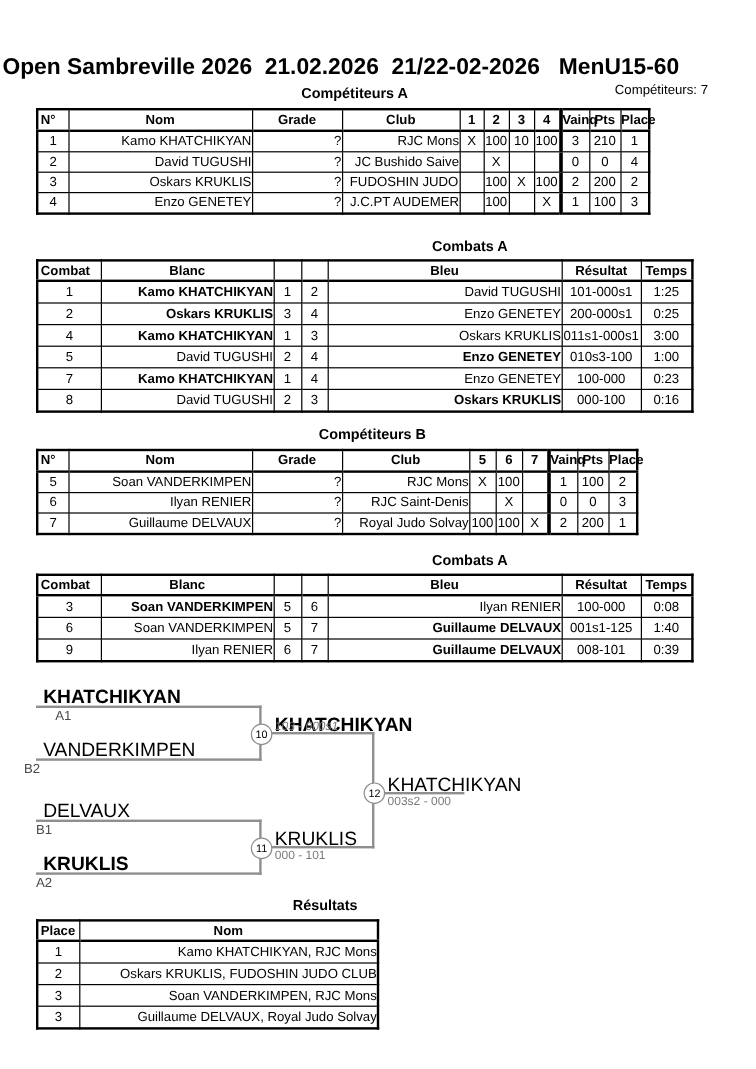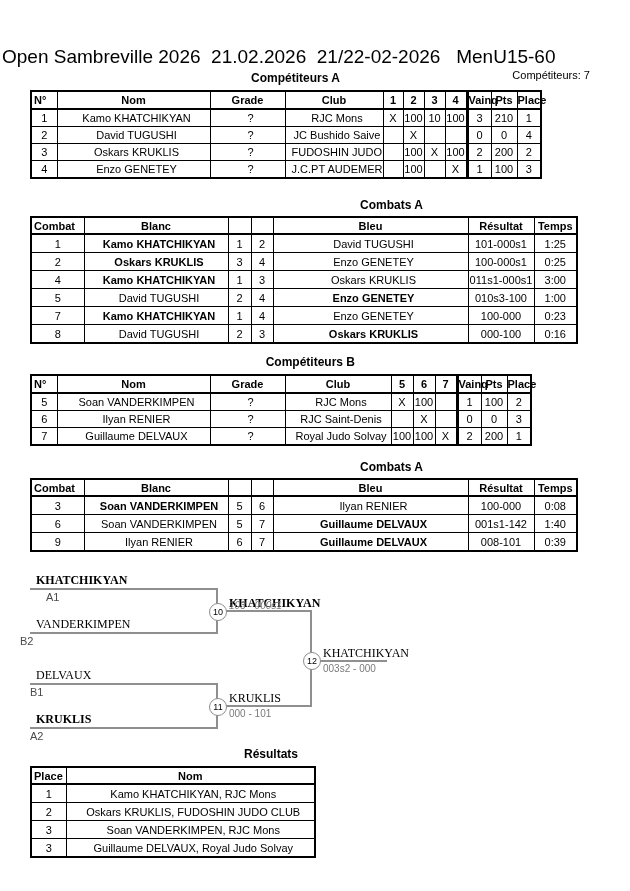--- a/index.html
+++ b/index.html
@@ -3,47 +3,47 @@
 <meta charset="utf-8">
 <style>
   html,body{margin:0;padding:0;}
   body{
     width:630px;height:891px;position:relative;overflow:hidden;
     background:#ffffff;color:#000;
     font-family:"Liberation Sans","DejaVu Sans",sans-serif;
   }
   .abs{position:absolute;}
   #main-title{
-    left:2px;top:46px;width:628px;font-size:19px;font-weight:normal;
+    left:2px;top:46px;width:628px;font-size:19px;font-weight:bold;
     white-space:pre;overflow:hidden;letter-spacing:0px;
   }
   .section-title{font-size:12px;font-weight:bold;text-align:right;white-space:nowrap;}
   #competitors-count{left:440px;top:69px;width:150px;font-size:11px;text-align:right;}
   table{border-collapse:collapse;table-layout:fixed;background:#fff;}
   table{border:2px solid #000;}
   th,td{
     border:1px solid #000;font-size:11px;padding:0;overflow:hidden;
     white-space:nowrap;vertical-align:middle;
   }
   thead th{border-bottom:2px solid #000;font-weight:bold;}
   .comp-table td{height:16px;}
   .comp-table th{height:16px;}
   .combat-table td{height:17px;}
   .combat-table th{height:15px;}
   .results-table td{height:17px;}
   .results-table th{height:15px;}
-  .al{text-align:center;padding-left:6px;}
+  .al{text-align:right;padding-left:6px;}
   .ac{text-align:center;}
   .hl{text-align:left;padding-left:2px;}
   .thick-l{border-left:3px solid #000;}
   .res-h{overflow:visible;text-align:center;padding:0;}
   .bold{font-weight:bold;}
   
   .br-line{position:absolute;background:#8f8f8f;}
-  .br-name{position:absolute;font-size:12px;white-space:nowrap;font-family:Liberation Serif, serif;}
+  .br-name{position:absolute;font-size:16px;white-space:nowrap;}
   .br-seed{position:absolute;font-size:11px;color:#4a4a4a;white-space:nowrap;}
   .br-score{position:absolute;font-size:10px;color:#7a7a7a;white-space:nowrap;}
   .br-circle{
     position:absolute;width:16px;height:16px;border:1px solid #8f8f8f;border-radius:50%;
     background:#fff;font-size:9px;text-align:center;line-height:16px;z-index:2;
   }
 </style>
 </head>
 <body>
 
@@ -167,21 +167,21 @@
         <td class="al">David TUGUSHI</td>
         <td class="ac">101-000s1</td>
         <td class="ac">1:25</td>
       </tr>
       <tr>
         <td class="ac">2</td>
         <td class="al bold">Oskars KRUKLIS</td>
         <td class="ac">3</td>
         <td class="ac">4</td>
         <td class="al">Enzo GENETEY</td>
-        <td class="ac">100-000s1</td>
+        <td class="ac">200-000s1</td>
         <td class="ac">0:25</td>
       </tr>
       <tr>
         <td class="ac">4</td>
         <td class="al bold">Kamo KHATCHIKYAN</td>
         <td class="ac">1</td>
         <td class="ac">3</td>
         <td class="al">Oskars KRUKLIS</td>
         <td class="ac">011s1-000s1</td>
         <td class="ac">3:00</td>
@@ -315,21 +315,21 @@
         <td class="al">Ilyan RENIER</td>
         <td class="ac">100-000</td>
         <td class="ac">0:08</td>
       </tr>
       <tr>
         <td class="ac">6</td>
         <td class="al">Soan VANDERKIMPEN</td>
         <td class="ac">5</td>
         <td class="ac">7</td>
         <td class="al bold">Guillaume DELVAUX</td>
-        <td class="ac">001s1-142</td>
+        <td class="ac">001s1-125</td>
         <td class="ac">1:40</td>
       </tr>
       <tr>
         <td class="ac">9</td>
         <td class="al">Ilyan RENIER</td>
         <td class="ac">6</td>
         <td class="ac">7</td>
         <td class="al bold">Guillaume DELVAUX</td>
         <td class="ac">008-101</td>
         <td class="ac">0:39</td>

